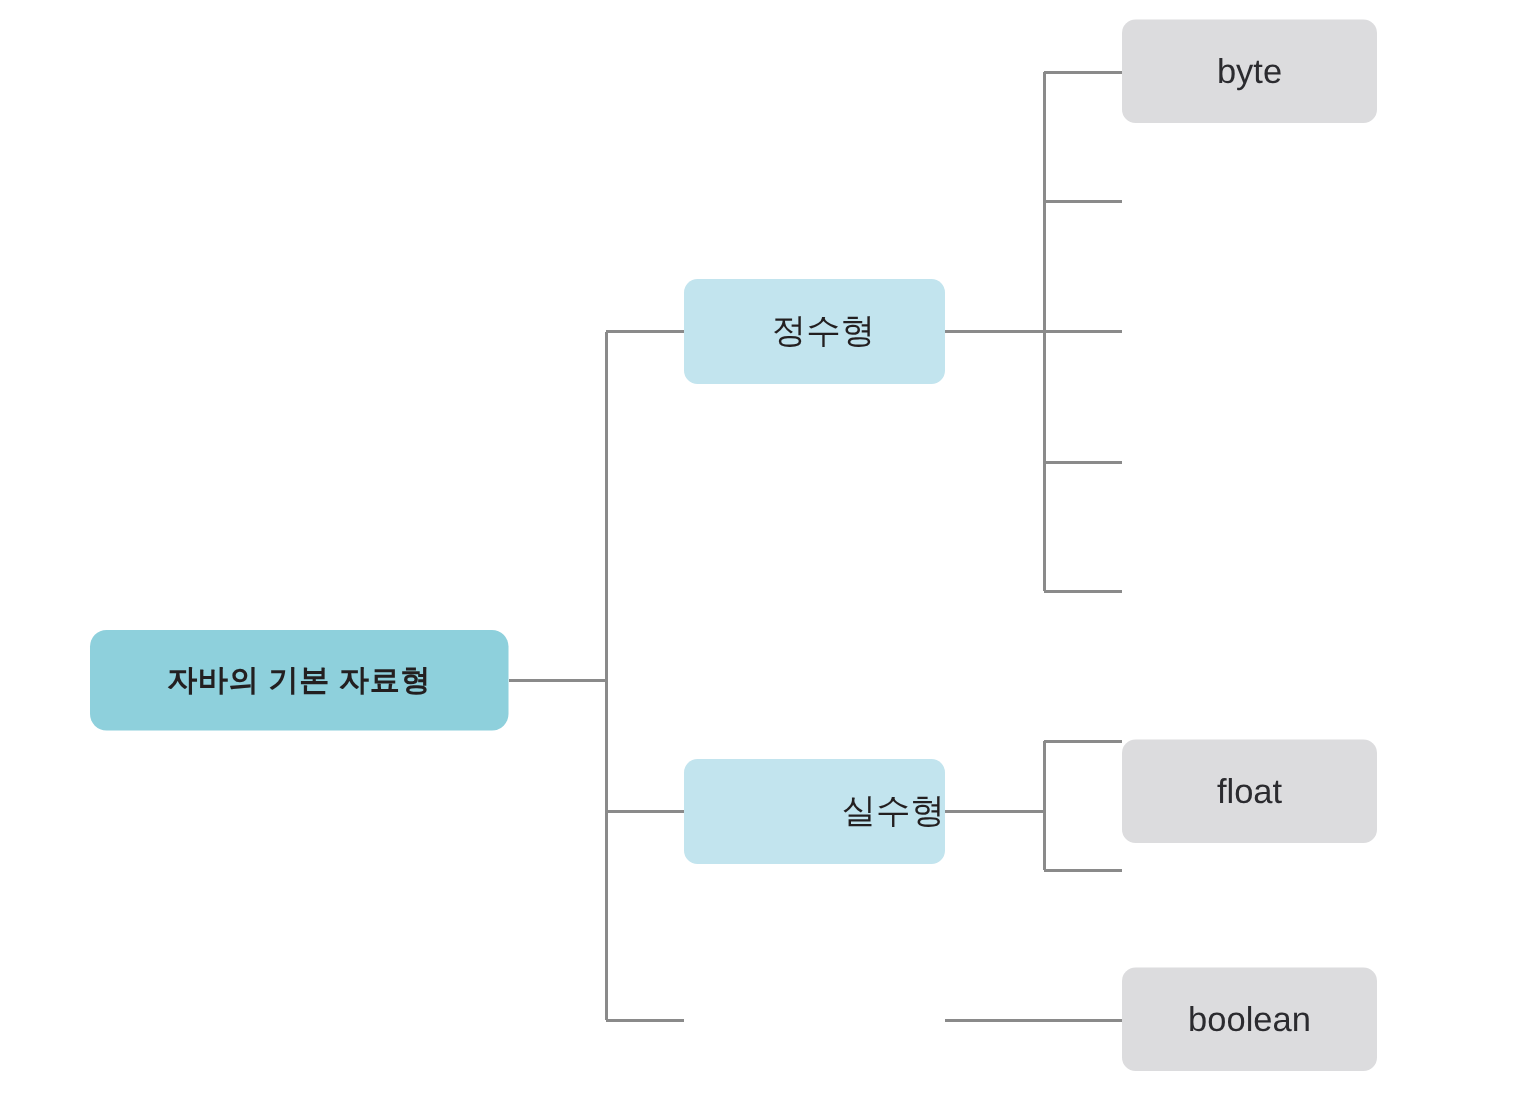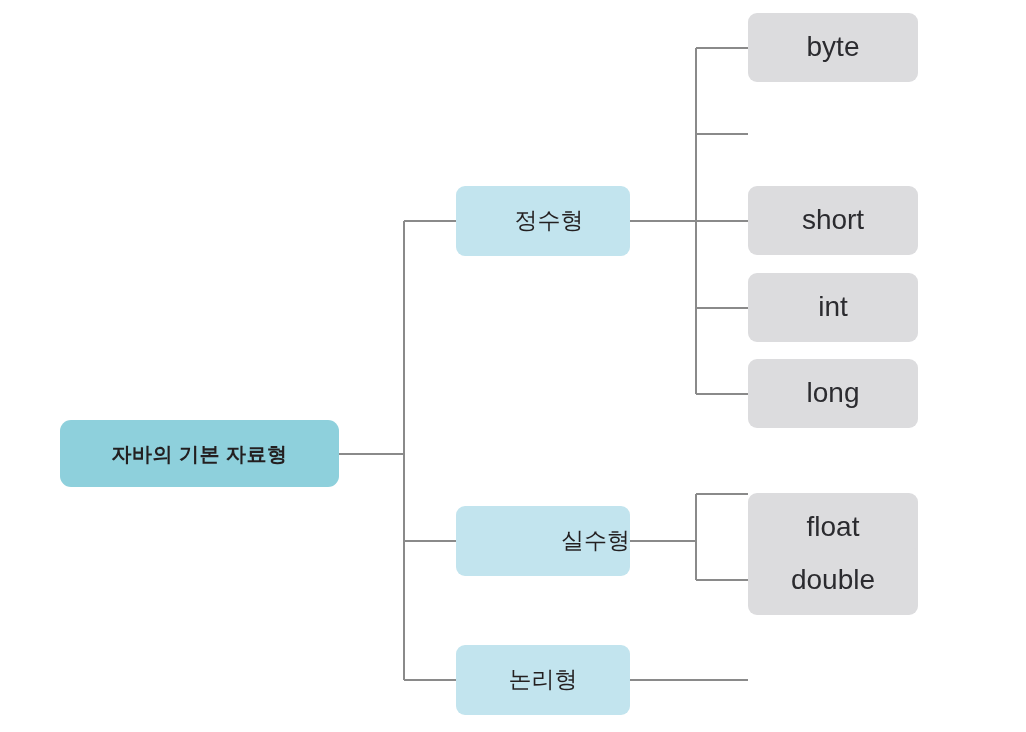--- a/index.html
+++ b/index.html
@@ -52,21 +52,21 @@
   }
 
   .node.branch {
     background: #c2e4ee;
     font-size: 23px;
     font-weight: normal;
   }
 
   .node.leaf {
     background: #dcdcde;
-    font-size: 28px;
+    font-size: 23px;
     font-weight: normal;
     color: #2b2b2f;
   }
 </style>
 </head>
 <body>
 
 <div id="canvas">
 
   <svg id="wires" viewBox="0 0 1026 732" width="1026" height="732" xmlns="http://www.w3.org/2000/svg" aria-hidden="true">
@@ -101,39 +101,27 @@
     <span>자바의 기본 자료형</span>
   </div>
 
   <div class="node branch" style="left:456px; top:186px; width:174px; height:70px;padding-left:12px;">
     <span>정수형</span>
   </div>
 
   <div class="node leaf" style="left:748px; top:13px; width:170px; height:69px;">
     <span>byte</span>
   </div>
-  <div class="node leaf" style="left:748px; top:186px; width:170px; height:69px;">
-    <span>short</span>
-  </div>
-  <div class="node leaf" style="left:748px; top:273px; width:170px; height:69px;">
-    <span>int</span>
-  </div>
-  <div class="node leaf" style="left:748px; top:359px; width:170px; height:69px;">
-    <span>long</span>
-  </div>
 
   <div class="node branch" style="left:456px; top:506px; width:174px; height:70px;justify-content:flex-end;">
     <span>실수형</span>
   </div>
 
   <div class="node leaf" style="left:748px; top:459px; width:170px; height:69px;margin-top:34px;">
     <span>float</span>
   </div>
-  <div class="node leaf" style="left:748px; top:546px; width:170px; height:69px;">
-    <span>double</span>
+
+
+  <div class="node leaf" style="left:748px; top:645px; width:170px; height:69px;">
+    <span>boolean</span>
   </div>
-
-  <div class="node branch" style="left:456px; top:645px; width:174px; height:70px;">
-    <span>논리형</span>
-  </div>
-
 
 </div>
 
 </body></html>

